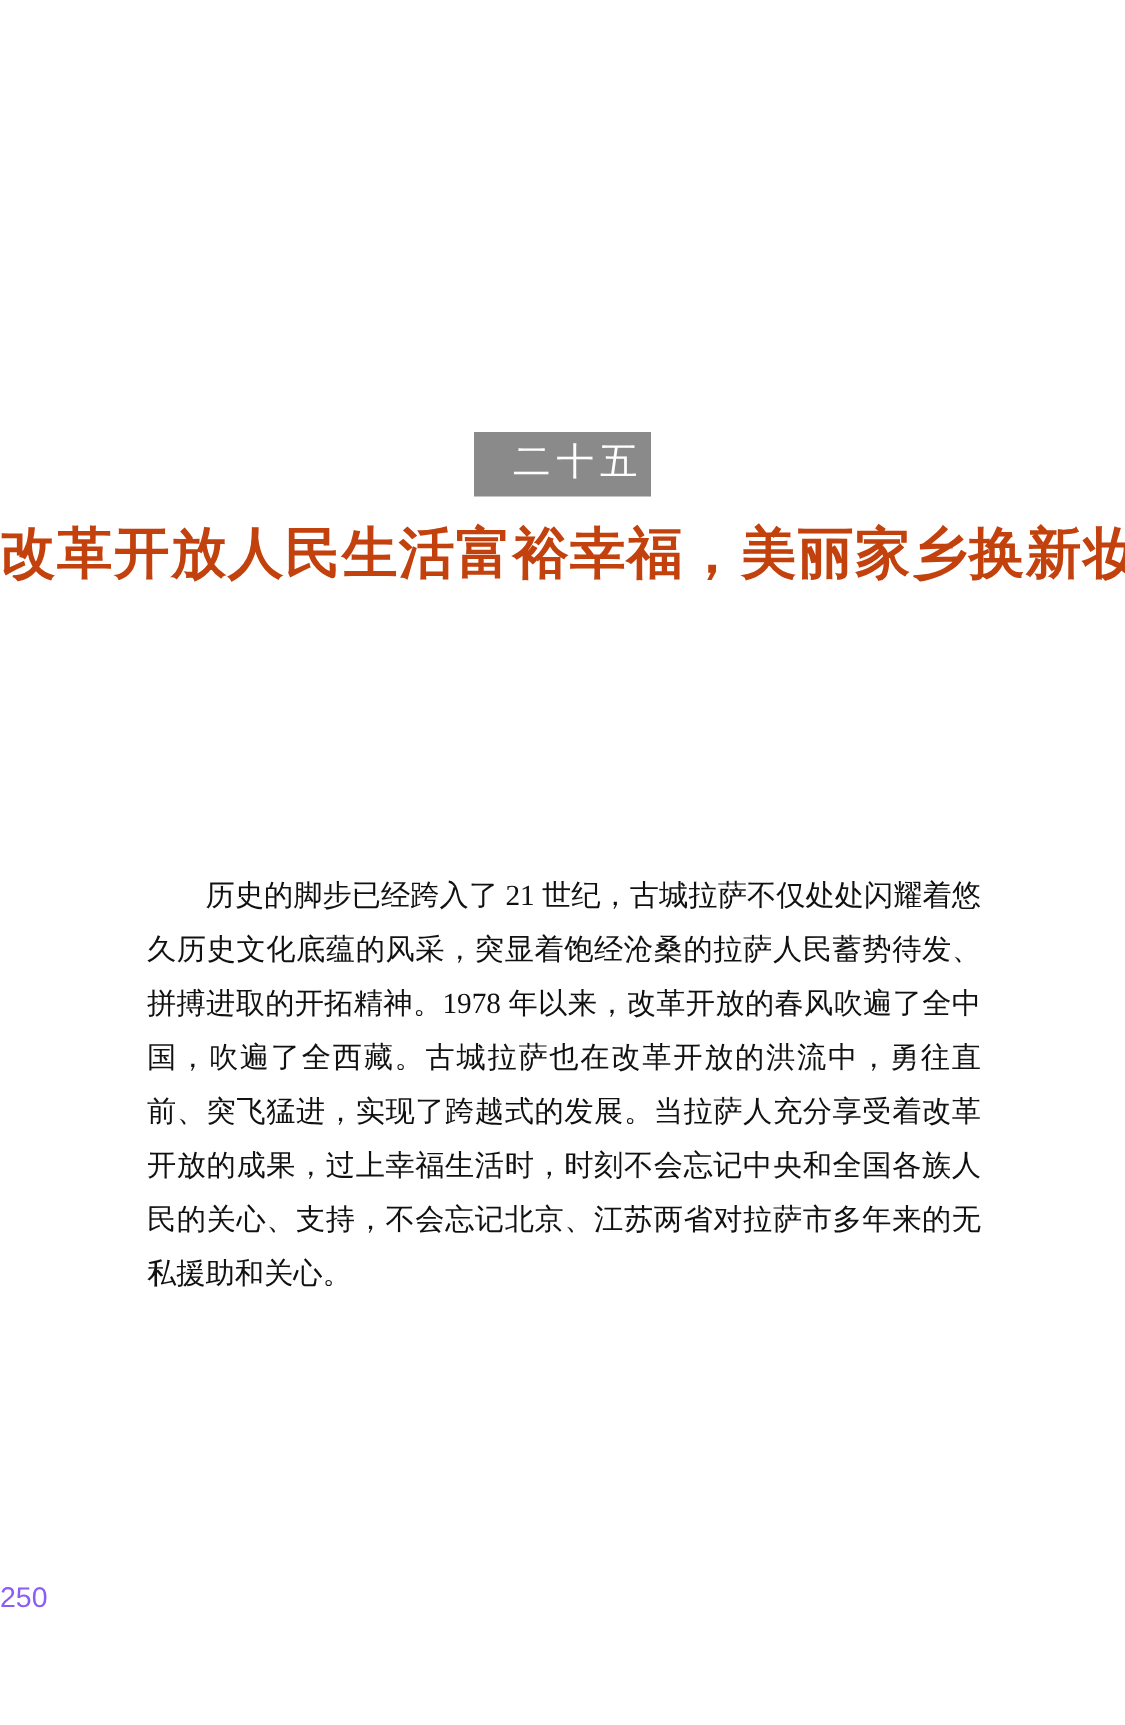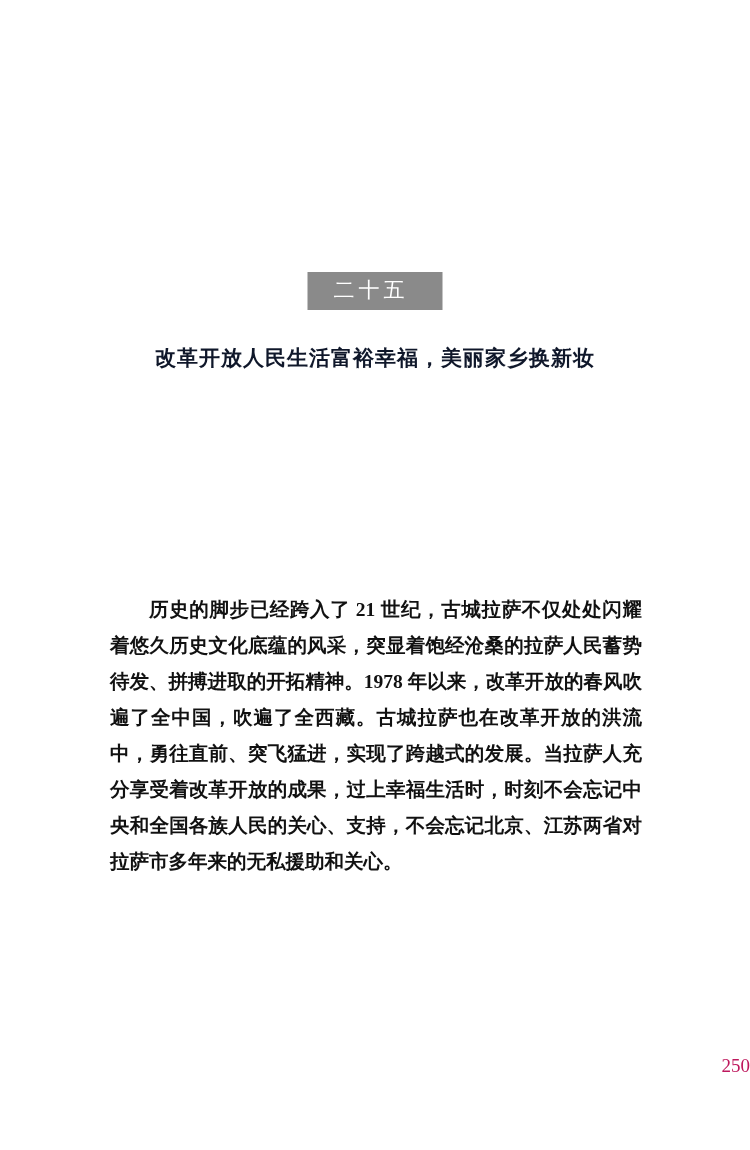--- a/index.html
+++ b/index.html
@@ -20,67 +20,66 @@
     left: 0;
     top: 0;
     width: 750px;
     height: 1150px;
     background: #ffffff;
   }
   .chapter-badge {
     position: absolute;
     left: 50%;
     transform: translateX(-50%);
-    top: 272px;
+    top: 288px;
     background: #8a8a8a;
     color: #ffffff;
-    font-size: 21px;
+    font-size: 25px;
     letter-spacing: 4px;
-    padding: 5px 34px 7px 26px;
+    padding: 5px 5px 7px 26px;
     line-height: 1.25;
     font-family: "Liberation Serif", "DejaVu Serif", serif;
     white-space: nowrap;
   }
   .chapter-title {
     position: absolute;
     left: 0;
     right: 0;
     top: 344px;
     text-align: center;
-    font-size: 21px;
+    font-size: 37px;
     font-weight: bold;
     letter-spacing: 1px;
-    color: #0f172a;
+    color: #c2410c;
     white-space: nowrap;
   }
   .body-text {
     position: absolute;
     left: 98px;
     top: 580px;
     width: 556px;
     font-size: 19.5px;
     line-height: 36px;
     text-align: justify;
     text-justify: inter-ideograph;
     color: #111111;
   }
   .body-text p {
-    margin: 12px;
+    margin: 0;
     text-indent: 2em;
-    font-weight: bold;
   }
   .page-number {
     position: absolute;
     left: 0;
     right: 0;
     top: 1055px;
-    text-align: right;
+    text-align: left;
     font-size: 19px;
-    color: #be185d;
-    font-family: Liberation Serif, serif;
+    color: #8b5cf6;
+    font-family: Liberation Sans, sans-serif;
   }
 </style>
 </head>
 <body>
 
 <div class="page">
 
   <div class="chapter-badge">二十五</div>
 
   <div class="chapter-title">改革开放人民生活富裕幸福，美丽家乡换新妆</div>

